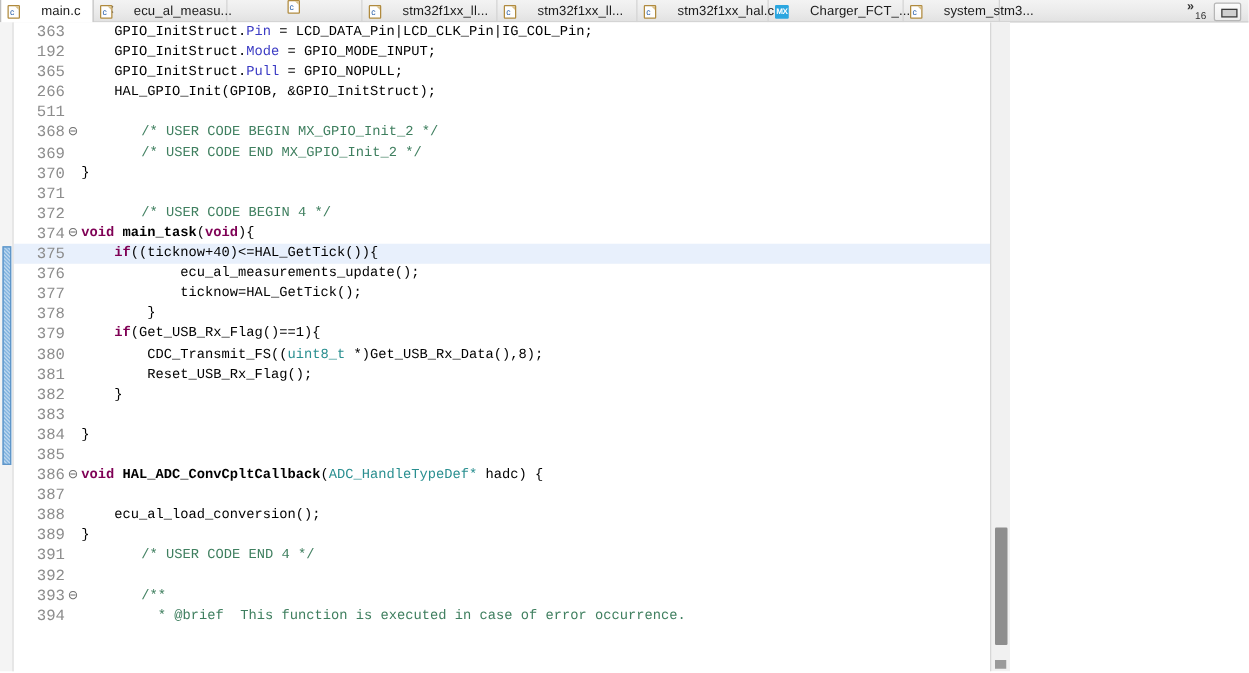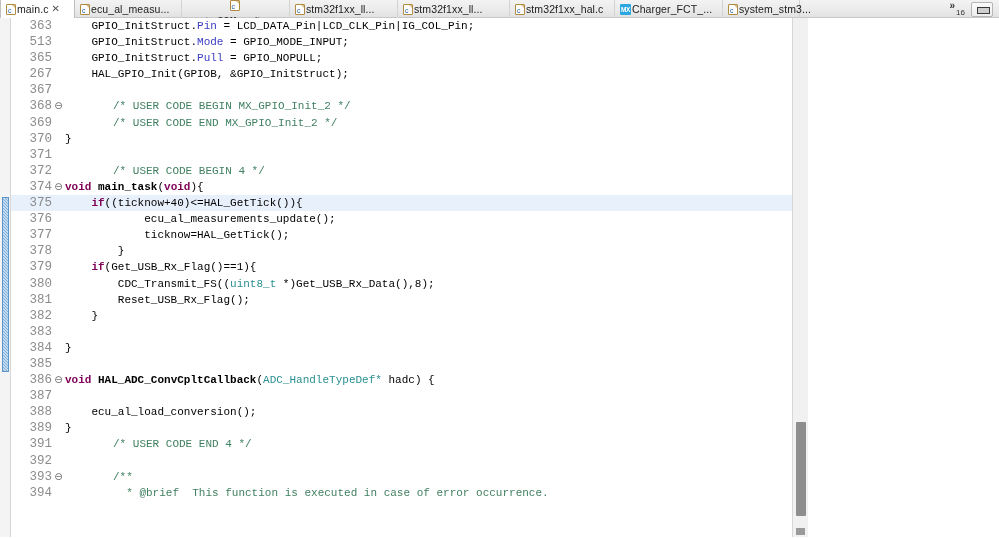--- a/index.html
+++ b/index.html
@@ -19,21 +19,21 @@
     border-bottom: 1px solid #c8c8c8;
     display: flex;
     align-items: stretch;
     font-size: 11px;
     color: #1b1b1b;
     white-space: nowrap;
   }
   .tab {
     display: flex;
     align-items: center;
-    gap: 1px;
+    gap: 17px;
     padding: 0 7px 0 5px;
     height: 18px;
     border-right: 1px solid #d3d3d3;
     background: transparent;
     cursor: default;
     flex: 0 0 auto;
   }
   .tab.active {
     background: #ffffff;
     border-right: 1px solid #bfbfbf;
@@ -281,24 +281,24 @@
 
 <div id="editor">
 
   <div id="change-ruler">
     <div id="change-bar" style="top: 179.1px; height: 175.1px; background: linear-gradient(45deg, rgba(255, 255, 255, 0.55) 25%, transparent 25%, transparent 50%, rgba(255, 255, 255, 0.55) 50%, rgba(255, 255, 255, 0.55) 75%, transparent 75%) 0% 0% / 3px 3px rgb(121, 174, 221);"></div>
   </div>
 
   <div id="code-area">
 
   <div class="row"><span class="lno">363</span><span class="fold"></span><span class="src"><span class="plain">    GPIO_InitStruct.</span><span class="fld">Pin</span><span class="plain"> = LCD_DATA_Pin|LCD_CLK_Pin|IG_COL_Pin;</span></span></div>
-      <div class="row"><span class="lno">513</span><span class="fold"></span><span class="src"><span class="plain">    GPIO_InitStruct.</span><span class="fld">Mode</span><span class="plain"> = GPIO_MODE_INPUT;</span></span></div>
+      <div class="row"><span class="lno">192</span><span class="fold"></span><span class="src"><span class="plain">    GPIO_InitStruct.</span><span class="fld">Mode</span><span class="plain"> = GPIO_MODE_INPUT;</span></span></div>
       <div class="row"><span class="lno">365</span><span class="fold"></span><span class="src"><span class="plain">    GPIO_InitStruct.</span><span class="fld">Pull</span><span class="plain"> = GPIO_NOPULL;</span></span></div>
-      <div class="row"><span class="lno">267</span><span class="fold"></span><span class="src"><span class="plain">    HAL_GPIO_Init(GPIOB, &amp;GPIO_InitStruct);</span></span></div>
-      <div class="row"><span class="lno">367</span><span class="fold"></span><span class="src"></span></div>
+      <div class="row"><span class="lno">266</span><span class="fold"></span><span class="src"><span class="plain">    HAL_GPIO_Init(GPIOB, &amp;GPIO_InitStruct);</span></span></div>
+      <div class="row"><span class="lno">511</span><span class="fold"></span><span class="src"></span></div>
       <div class="row"><span class="lno">368</span><span class="fold">⊖</span><span class="src"><span class="cmt">/* USER CODE BEGIN MX_GPIO_Init_2 */</span></span></div>
       <div class="row"><span class="lno">369</span><span class="fold"></span><span class="src"><span class="cmt">/* USER CODE END MX_GPIO_Init_2 */</span></span></div>
       <div class="row"><span class="lno">370</span><span class="fold"></span><span class="src"><span class="plain">}</span></span></div>
       <div class="row"><span class="lno">371</span><span class="fold"></span><span class="src"></span></div>
       <div class="row"><span class="lno">372</span><span class="fold"></span><span class="src"><span class="cmt">/* USER CODE BEGIN 4 */</span></span></div>
       <div class="row"><span class="lno">374</span><span class="fold">⊖</span><span class="src"><span class="kw">void</span><span class="plain"> </span><span class="fn">main_task</span><span class="plain">(</span><span class="kw">void</span><span class="plain">){</span></span></div>
       <div class="row hl"><span class="lno">375</span><span class="fold"></span><span class="src"><span class="plain">    </span><span class="kw">if</span><span class="plain">((ticknow+40)&lt;=HAL_GetTick()){</span></span></div>
       <div class="row"><span class="lno">376</span><span class="fold"></span><span class="src"><span class="plain">            ecu_al_measurements_update();</span></span></div>
       <div class="row"><span class="lno">377</span><span class="fold"></span><span class="src"><span class="plain">            ticknow=HAL_GetTick();</span></span></div>
       <div class="row"><span class="lno">378</span><span class="fold"></span><span class="src"><span class="plain">        }</span></span></div>

